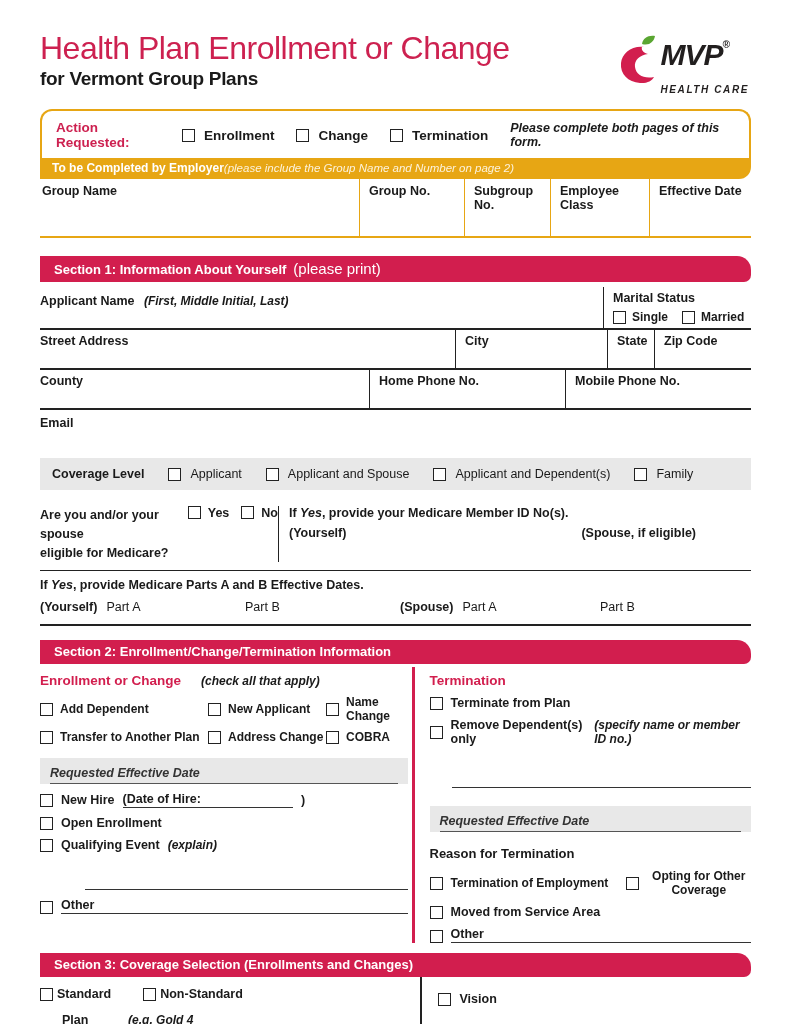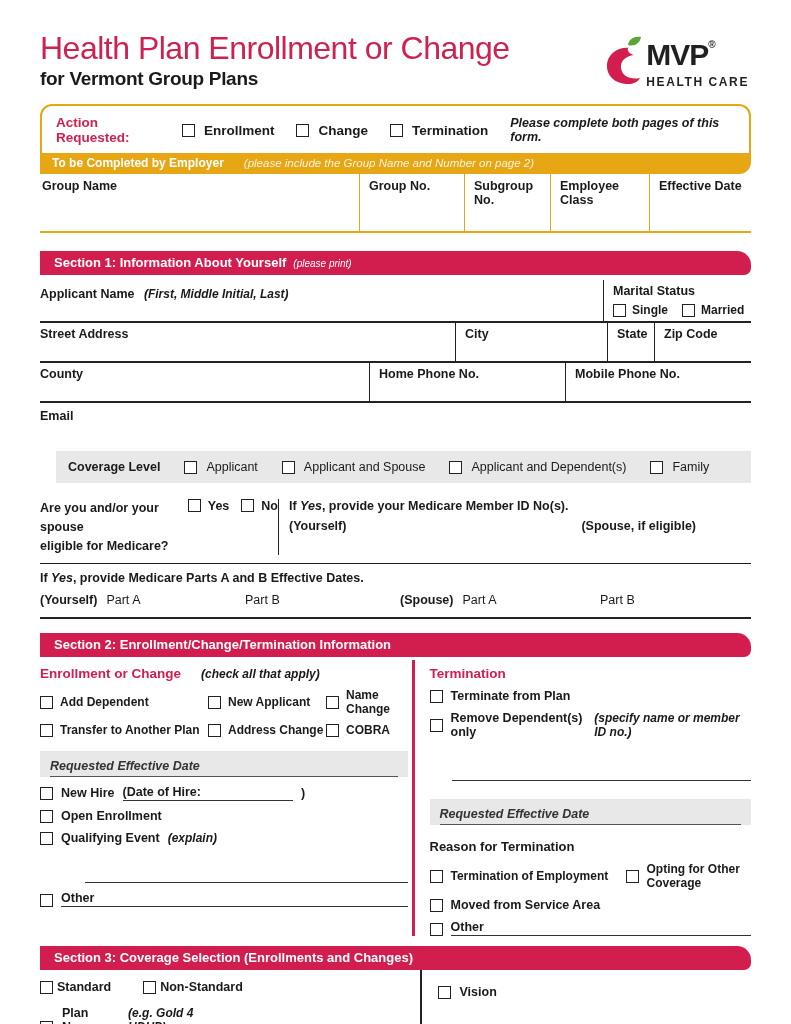--- a/index.html
+++ b/index.html
@@ -8,56 +8,56 @@
     width:791px; height:1024px;
     font-family:"Liberation Sans", sans-serif;
     color:#1a1a1a; position:relative; overflow:hidden;
   }
   .content { margin:0 40px; width:711px; }
 
   
   .header { display:flex; justify-content:space-between; align-items:flex-start; margin-top:30px; }
   .h1 { font-size:32px; font-weight:normal; color:#cd2150; letter-spacing:-0.5px; }
   .h2 { font-size:19px; font-weight:bold; color:#1a1a1a; margin-top:1px; letter-spacing:-0.3px; }
-  .logo { display:flex; align-items:flex-end; margin-right:2px; }
+  .logo { display:flex; align-items:flex-start; margin-right:2px;font-style:italic; }
   .logo svg { display:block; }
   .logo-text { margin-left:-4px; margin-top:10px; }
   .logo-mvp { font-size:30px; font-weight:bold; color:#221f1f; letter-spacing:-1px; line-height:1; }
   .logo-reg { font-size:10px; vertical-align:top; }
-  .logo-sub { font-size:12px; font-weight:bold; color:#221f1f; letter-spacing:1.6px; text-align:right; margin-top:5px; }
+  .logo-sub { font-size:10px; font-weight:bold; color:#221f1f; letter-spacing:1.6px; text-align:right; margin-top:14px; }
 
   
   .action-box {
     margin-top:14px; border:2.5px solid #e7a614; border-bottom:none;
     border-radius:12px 12px 0 0;
     display:flex; align-items:center; padding:9px 14px 8px;
   }
   .action-label { color:#cd2150; font-weight:bold; font-size:13.5px; margin-right:16px; }
   .action-opt { display:flex; align-items:center; margin-right:22px; font-size:13.5px; font-weight:bold; }
   .action-note { margin-left:auto; font-size:12.5px; font-weight:bold; font-style:italic; }
 
   .employer-bar {
     background:#e7a614; color:#fff; border-radius:0 0 12px 0;
-    padding:3px 12px 4px; font-size:12px; display:flex; align-items:baseline; gap:20px;
+    padding:3px 12px 4px; font-size:12px; display:flex; align-items:baseline; gap:0;
   }
   .employer-bar .bt { font-weight:bold; }
   .employer-bar .bn { font-style:italic; color:#fdf3dc; font-size:11.5px; }
 
   .employer-fields { display:flex; border-bottom:2.5px solid #e7a614; }
   .emp-cell { padding:5px 0 24px 9px; font-size:12.5px; font-weight:bold; border-left:1.5px solid #e7a614; }
   .emp-cell:first-child { border-left:none; padding-left:2px; flex:1; }
   .emp-c1 { width:105px; } .emp-c2 { width:86px; } .emp-c3 { width:99px; } .emp-c4 { width:102px; }
 
   
   .secbar {
     background:#d21e4e; color:#fff; border-radius:0 14px 7px 0;
     padding:4px 14px 5px; font-size:13px; display:flex; align-items:baseline; gap:7px;
   }
   .secbar .bt { font-weight:bold; }
-  .secbar .bn { font-style:italic; font-size:10px; }
+  .secbar .bn { font-size:15px; }
 
   
   .lbl { font-size:12.5px; font-weight:bold; }
   .note { font-size:12px; font-style:italic; font-weight:bold; }
   .cb { display:inline-block; width:13px; height:13px; border:1.5px solid #222; background:#fff; flex:none; }
   .cbrow { display:flex; align-items:center; gap:8px; }
   .blank { display:inline-block; border-bottom:1.5px solid #333; }
 
   
   .row { display:flex; border-bottom:2px solid #222; }
@@ -72,21 +72,21 @@
   .addr-row .c-zip { width:97px; border-left:1.5px solid #222; padding:4px 0 20px 9px; }
 
   .cnty-row .c-county { flex:1; padding:4px 0 20px; }
   .cnty-row .c-home { width:196px; border-left:1.5px solid #222; padding:4px 0 20px 9px; }
   .cnty-row .c-mobile { width:186px; border-left:1.5px solid #222; padding:4px 0 20px 9px; }
 
   .email-row { padding:6px 0 12px; }
 
   .coverage-box {
     background:#e8e8e8; margin-top:16px; padding:9px 12px;
-    display:flex; align-items:center; gap:10px;margin-left:16px;
+    display:flex; align-items:center; gap:10px;
   }
   .coverage-box .cbrow { gap:9px; font-size:12.5px; margin-left:14px; }
   .coverage-box .cbrow span.optlbl { font-weight:normal; }
 
   .med-row { display:flex; border-bottom:1.5px solid #222; margin-top:10px; padding:6px 0 8px; }
   .med-q { display:flex; gap:12px; width:238px; }
   .med-q .qtxt { font-size:12.5px; font-weight:bold; line-height:1.5; }
   .med-q .cbrow { align-items:flex-start; gap:7px; font-size:12.5px; font-weight:bold; }
   .med-right { flex:1; border-left:1.5px solid #222; padding-left:10px; }
   .med-right .l1 { font-size:12.5px; font-weight:bold; }
@@ -115,21 +115,21 @@
   .effbox { background:#e8e8e8; padding:8px 10px 0; margin-top:14px; }
   .effbox .inner { border-bottom:1.5px solid #555; padding-bottom:3px; font-size:12.5px; font-weight:bold; font-style:italic; color:#333; }
 
   .reason-title { font-size:13px; font-weight:bold; margin-top:14px; }
   .reason-list .cbrow { gap:8px; font-size:12.5px; font-weight:bold; margin-top:8px; }
   .dh-wrap { border-bottom:1.5px solid #333; padding-bottom:1px; }
   .dh-wrap .blankpad { display:inline-block; width:92px; }
 
   .line-blank { border-bottom:1.5px solid #333; height:16px; }
   .term-list .cbrow { gap:8px; font-size:12.5px; font-weight:bold; margin-top:8px; }
-  .term-grid { display:grid; grid-template-columns:196px auto; margin-top:8px; }
+  .term-grid { display:grid; grid-template-columns:196px auto; margin-top:8px;text-align:center; }
   .term-grid .cbrow { gap:8px; font-size:12px; font-weight:bold; }
 
   
   .sec3-wrap { border-bottom:2px solid #222; }
   .sec3 { display:flex; }
   .sec3-left { width:380px; padding:10px 0 12px; }
   .sec3-div { width:1.5px; background:#222; }
   .sec3-right { flex:1; padding:8px 0 0 16px; }
   .std-row { display:flex; gap:32px; }
   .std-row .cbrow { gap:4px; font-size:12.5px; font-weight:bold; }

